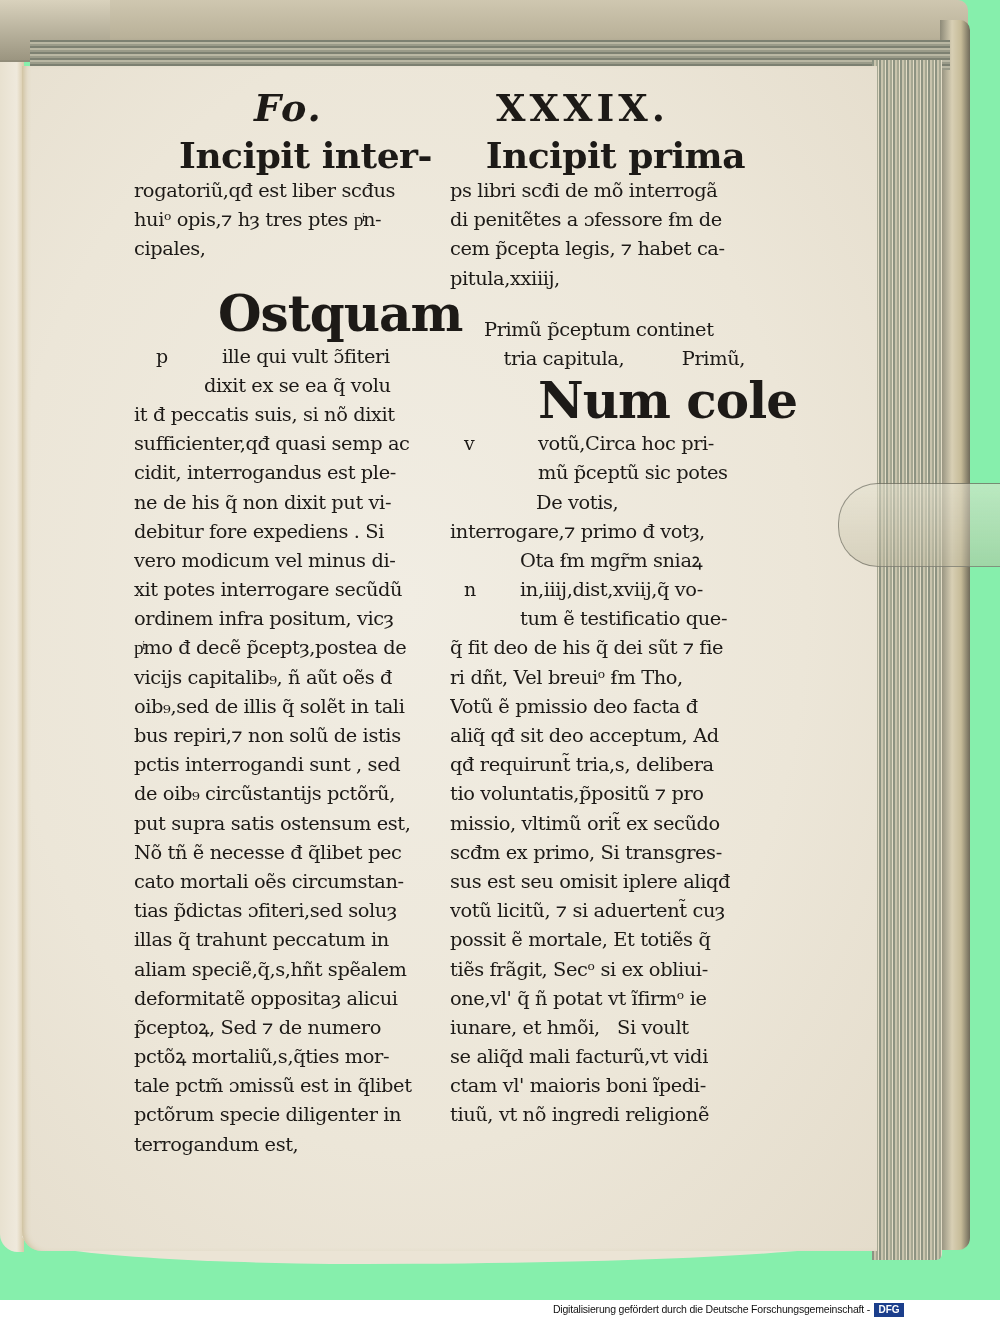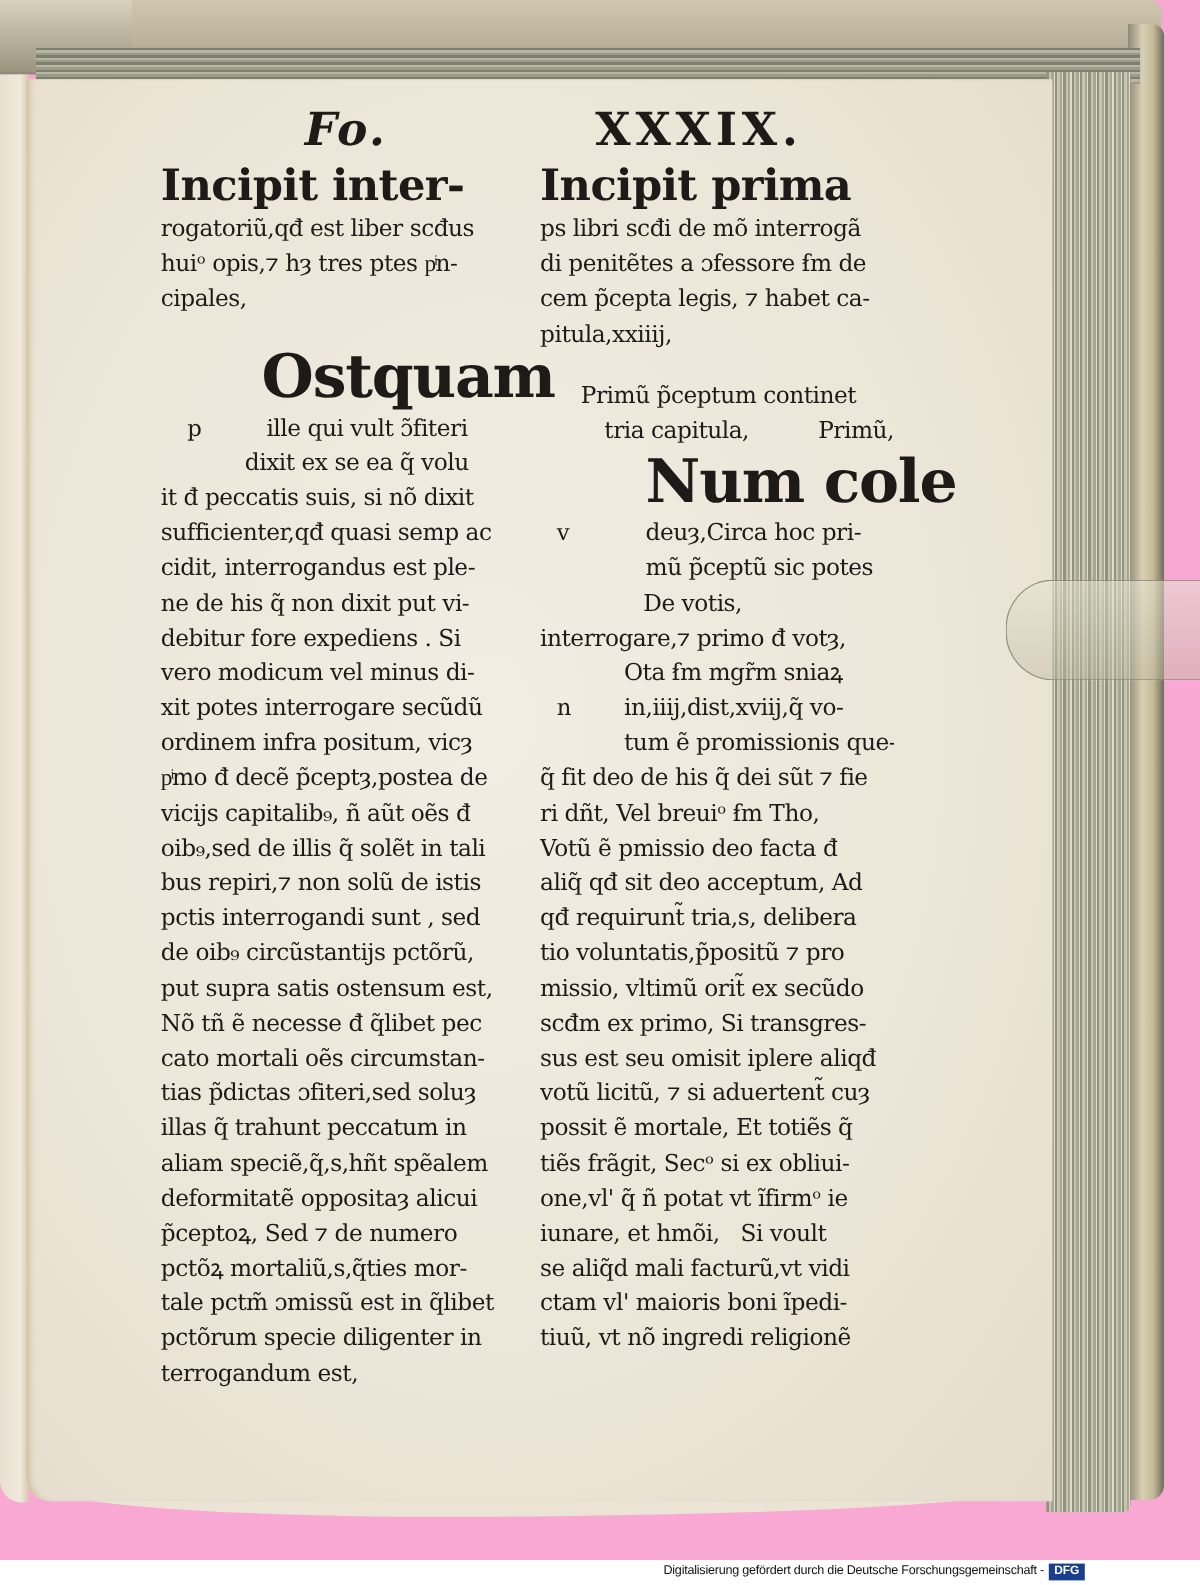--- a/index.html
+++ b/index.html
@@ -3,21 +3,21 @@
   <meta charset="utf-8">
   <style>
     html, body { margin: 0; padding: 0; }
     body {
       width: 1000px; height: 1321px; position: relative; overflow: hidden;
       background: #ffffff;
       font-family: "DejaVu Serif", serif;
     }
     .scan {
       position: absolute; left: 0; top: 0; width: 1000px; height: 1300px;
-      background: #f9a8d4; overflow: hidden;
+      background: #86efac; overflow: hidden;
     }
     
     .cover-top {
       position: absolute; left: 0; top: 0; width: 968px; height: 62px;
       background: linear-gradient(#cfc7b0, #b9b199 60%, #8f8a78);
       border-radius: 0 10px 0 0;
     }
     .cover-top-left {
       position: absolute; left: 0; top: 0; width: 110px; height: 60px;
       background: linear-gradient(#d9d2bd, #9b9580);
@@ -76,21 +76,21 @@
 
     .folio {
       font-weight: bold; font-size: 38px; line-height: 48px; height: 50px;
       letter-spacing: 2px;
     }
     .folio-left { padding-left: 120px; font-style: italic; }
     .folio-right { padding-left: 46px; letter-spacing: 4px; }
 
     .incipit {
       font-weight: bold; font-size: 36px; line-height: 42px; height: 42px;
-      white-space: nowrap; letter-spacing: -0.5px;
+      white-space: nowrap; letter-spacing: -0.5px; text-align: right;
     }
     .line {
       font-size: 19.4px; line-height: 29.2px; height: 29.2px;
       white-space: nowrap; overflow: hidden;
       letter-spacing: -0.4px;
     }
     .line.indent { padding-left: 88px; }
     .line.indent-sm { padding-left: 70px; }
     .line.center { padding-left: 86px; }
     .initial-big {
@@ -178,30 +178,30 @@
     <div class="incipit">Incipit prima</div>
     <div class="line">ps libri scđi de mõ interrogã</div>
     <div class="line">di penitẽtes a ɔfessore ẜm de</div>
     <div class="line">cem p̃cepta legis, ⁊ habet ca-</div>
     <div class="line">pitula,xxiiij,</div>
     <div class="spacer"></div>
     <div class="line" style="padding-left:34px;">Primũ p̃ceptum continet</div>
     <div class="line" style="white-space:pre;text-align:right;">tria capitula,          Primũ,</div>
     <div class="initial-big" style="padding-left:88px;">Num cole</div>
     <div class="line">
-      <span class="guide" style="padding-left:14px;width:74px;">v</span><span>deuȝ,Circa hoc pri-</span>
+      <span class="guide" style="padding-left:14px;width:74px;">v</span><span>votũ,Circa hoc pri-</span>
     </div>
     <div class="line indent">mũ p̃ceptũ sic potes</div>
     <div class="line center">De votis,</div>
     <div class="line">interrogare,⁊ primo đ votȝ,</div>
     <div class="line" style="padding-left:70px;">Ota ẜm mgr̃m sniaꝝ</div>
     <div class="line">
       <span class="guide" style="padding-left:14px;width:56px;">n</span><span>in,iiij,dist,xviij,q̃ vo-</span>
     </div>
-    <div class="line" style="padding-left:70px;">tum ẽ promissionis que-</div>
+    <div class="line" style="padding-left:70px;">tum ẽ testificatio que-</div>
     <div class="line">q̃ fit deo de his q̃ dei sũt ⁊ fie</div>
     <div class="line">ri dñt, Vel breuiᵒ ẜm Tho,</div>
     <div class="line">Votũ ẽ pmissio deo facta đ</div>
     <div class="line">aliq̃ qđ sit deo acceptum, Ad</div>
     <div class="line">qđ requirunt̃ tria,s, delibera</div>
     <div class="line">tio voluntatis,p̃positũ ⁊ pro</div>
     <div class="line">missio, vltimũ orit̃ ex secũdo</div>
     <div class="line">scđm ex primo, Si transgres-</div>
     <div class="line">sus est seu omisit iplere aliqđ</div>
     <div class="line">votũ licitũ, ⁊ si aduertent̃ cuȝ</div>

